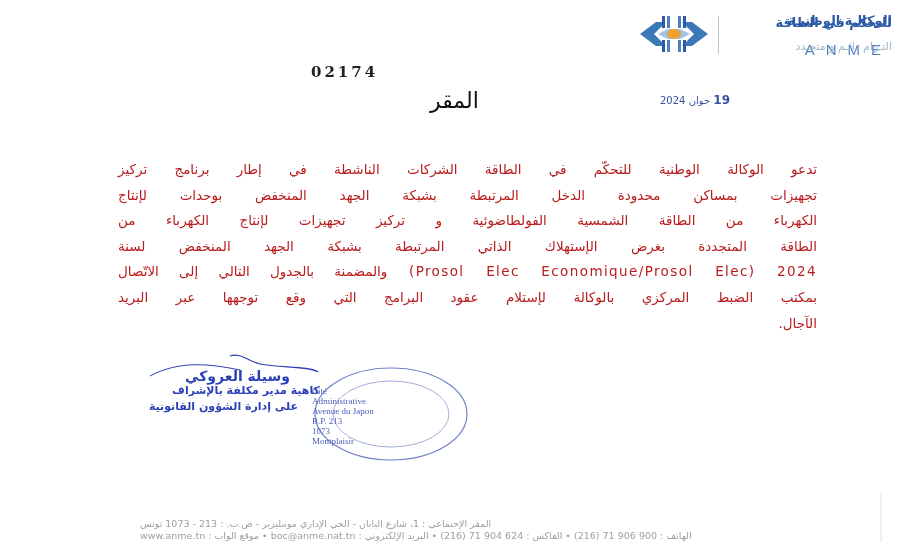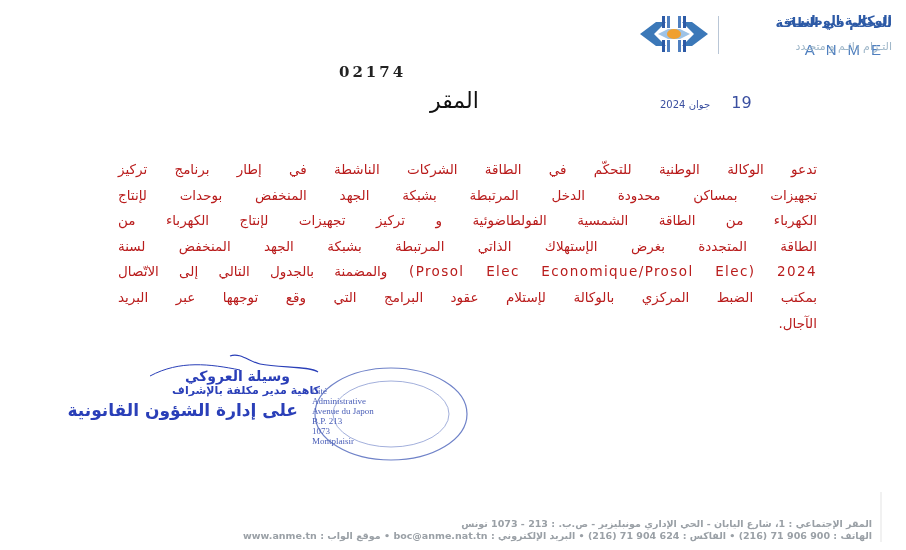--- a/index.html
+++ b/index.html
@@ -8,43 +8,43 @@
   
   #logo { left:636px; top:12px; width:262px; height:60px; }
   #logo-mark { position:absolute; left:2px; top:2px; width:72px; height:40px; }
   #logo-divider { position:absolute; left:82px; top:4px; width:1px; height:38px; background:#b9c6d6; }
   #logo-ar1, #logo-ar2 { position:absolute; right:6px; font-size:13px; font-weight:bold; color:#2d5aa6; direction:rtl; white-space:nowrap; line-height:14px; }
   #logo-ar1 { top:2px; }
   #logo-ar2 { top:4px; }
   #logo-anme { position:absolute; right:6px; top:30px; font-size:15px; letter-spacing:11px; color:#4f7fbf; font-family:"Liberation Sans", sans-serif; line-height:16px; }
   #logo-tagline { position:absolute; right:6px; top:28px; font-size:11px; color:#9fb7c9; direction:rtl; letter-spacing:3px; white-space:nowrap; }
   
-  #ref-number { left:311px; top:63px; font-family:"DejaVu Serif", serif; font-weight:bold; font-size:15px; letter-spacing:3px; color:#222;margin-left:28px; }
+  #ref-number { left:311px; top:63px; font-family:"DejaVu Serif", serif; font-weight:bold; font-size:15px; letter-spacing:3px; color:#222; }
   
   #title { left:430px; top:88px; font-size:22px; color:#111; direction:rtl; }
   
   #date { left:660px; top:93px; font-size:10px; color:#3a4fa0; direction:rtl; white-space:nowrap; }
-  #date .day { font-size:16px; letter-spacing:3px; margin-left:18px; font-weight:normal; }
+  #date .day { font-size:12px; letter-spacing:3px; margin-left:0; font-weight:bold; }
   
   #body-text { left:118px; top:157px; width:699px; direction:rtl; }
   .line { height:25.6px; font-size:13.5px; line-height:25.6px; letter-spacing:1.4px; text-align:justify; text-align-last:justify; white-space:nowrap; overflow:visible; color:#b91c1c; }
   .line.last { text-align-last:right; }
   
   #signature { left:110px; top:350px; width:210px; height:70px; }
   .sig { position:absolute; color:#2a3fb8; font-weight:bold; direction:rtl; white-space:nowrap; }
   #sig-name { right:30px; top:18px; font-size:14px; }
   #sig-role1 { right:0px; top:34px; font-size:11px; }
-  #sig-role2 { right:22px; top:50px; font-size:17px; }
+  #sig-role2 { right:22px; top:50px; font-size:11px; }
   
   #stamp { left:312px; top:365px; width:158px; height:98px; }
   #stamp svg { position:absolute; left:0; top:0; }
   .stamp-line { position:absolute; left:0; width:100%; text-align:left; font-size:9px; color:#4b5fb8; line-height:10px; font-family:Liberation Serif, serif; }
   
   #footer { left:140px; top:518px; width:732px; }
-  .foot-line { font-size:9.5px; color:#9aa0a6; direction:rtl; text-align:right; white-space:nowrap; line-height:12px;font-weight:bold; }
+  .foot-line { font-size:9.5px; color:#9aa0a6; direction:rtl; text-align:left; white-space:nowrap; line-height:12px; }
   #footer-rule { left:880px; top:492px; width:2px; height:50px; background:#f1f1f1; }
 </style>
 </head>
 <body>
 
 <div id="logo" class="abs">
   <svg id="logo-mark" viewBox="0 0 72 40" width="72" height="40">
     <path d="M2 20 L18 8 L28 8 L16 20 L28 32 L18 32 Z" fill="#3b78b8"></path>
     <path d="M70 20 L54 8 L44 8 L56 20 L44 32 L54 32 Z" fill="#3b78b8"></path>
     <rect x="24" y="2" width="3" height="12" fill="#2d5aa6"></rect>

